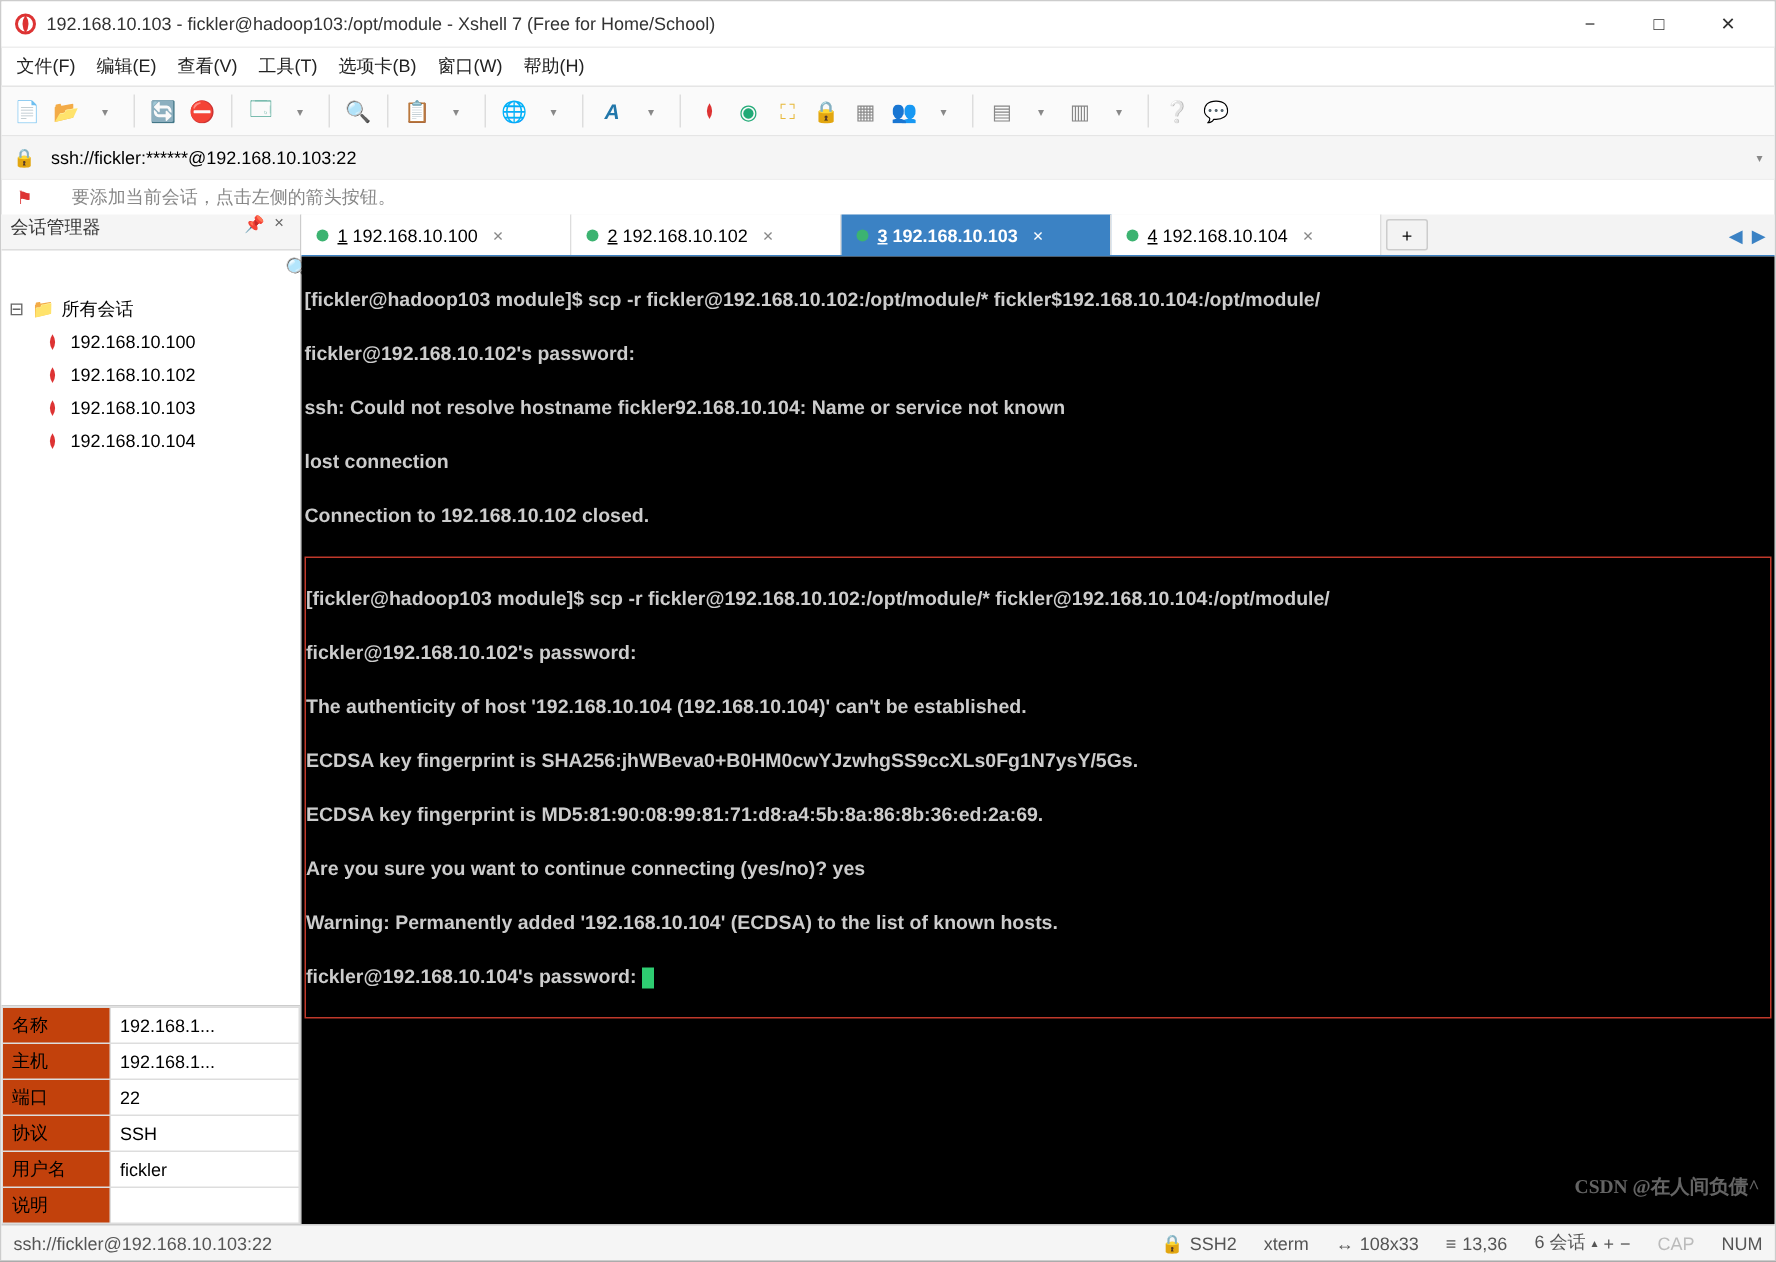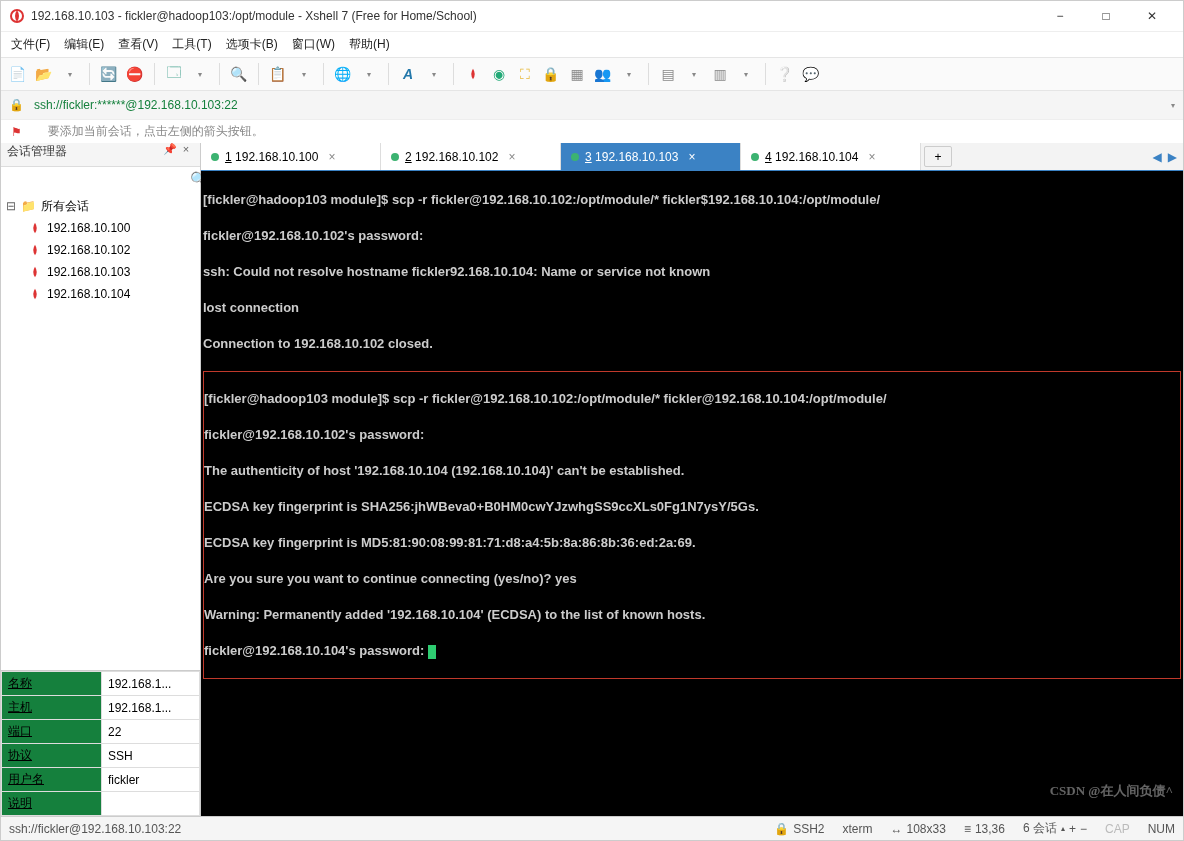--- a/index.html
+++ b/index.html
@@ -10,50 +10,50 @@
 .titlebar .title { flex: 1; font-size: 12px; color: #333; }
 .win-controls { display: flex; }
 .win-btn { width: 46px; height: 30px; display: flex; align-items: center; justify-content: center; color: #333; }
 .menubar { height: 26px; display: flex; align-items: center; padding: 0 10px; gap: 14px; border-top:1px solid #eee;}
 .menubar .menu-item { font-size: 12px; color: #222; }
 .toolbar { height: 34px; display: flex; align-items: center; padding: 0 6px; gap: 4px; border-top:1px solid #e5e5e5; border-bottom:1px solid #e5e5e5; background:#fafafa;}
 .tbtn { width: 22px; height: 22px; display: flex; align-items: center; justify-content: center; border-radius:2px; font-size:14px;}
 .tsp { width:1px; height:22px; background:#ddd; margin:0 4px;}
 .addrbar { height: 28px; display:flex; align-items:center; padding:4px 8px; gap:6px; background:#f5f5f5;}
 .addrbar .lock { color:#c9a227; }
-.addrbar .url { flex:1; background:#fff0; color:#15803d; border:none; padding:2px 4px; font-size:12px;}
+.addrbar .url { flex:1; background:#fff0; color:#000000; border:none; padding:2px 4px; font-size:12px;}
 .hintbar { height:24px; display:flex; align-items:center; padding:2px 10px; gap:6px; border-top:1px solid #eee;}
 .hintbar .flag { color:#d33; }
 .hintbar .hint-text { color:#888; font-size:12px;margin-left:20px;}
 .main { flex:1; display:flex; min-height:0;}
 .sidebar { width:200px; border-right:1px solid #ccc; display:flex; flex-direction:column; background:#fff;}
 .sidebar-header { height:24px; display:flex; align-items:flex-start; padding:0 6px; border-bottom:1px solid #ddd; background:#f5f5f5;}
 .sidebar-header .title { flex:1; font-size:12px; color:#333;}
 .sidebar-header .ctrl { width:16px; text-align:center; color:#666; font-size:11px;}
 .sidebar-search { height:24px; display:flex; align-items:center; padding:2px 4px;}
 .sidebar-search input { flex:1; border:none; height:20px; padding:0 4px;}
 .sidebar-search .s-icon { color:#888; font-size:14px;}
 .tree { flex:1; overflow:auto; padding:4px 2px; font-size:12px;}
 .tree-row { display:flex; align-items:center; height:22px; padding:0 2px; gap:4px;}
 .tree-row .toggle { width:12px; text-align:center; color:#666;}
 .tree-row .ticon { width:16px; display:flex; align-items:center; justify-content:center;}
 .tree-child { padding-left:24px;}
 .props { border-top:1px solid #ccc;}
 .props table { width:100%; border-collapse:collapse;}
 .props td { border:1px solid #ddd; padding:3px 6px; font-size:12px; background:#fff; height:20px;}
-.props td:first-child { width:100px; background:#15803d;text-decoration:underline;}
+.props td:first-child { width:72px; background:#c2410c;}
 .content { flex:1; display:flex; flex-direction:column; min-width:0;}
 .tabs { height:28px; display:flex; align-items:stretch; background:#f3f3f3; border-bottom:1px solid #3b82c4;}
 .tab { display:flex; align-items:center; padding:0 10px; gap:6px; border-right:1px solid #ddd; background:#fff; position:relative; min-width:180px;}
 .tab .dot { width:8px; height:8px; border-radius:50%; background:#3cb371;}
 .tab .lbl { font-size:12px;}
 .tab .x { color:#888; font-size:12px; margin-left:4px;}
 .tab.active { background:#3b82c4; color:#fff;}
 .tab.active .x { color:#fff;}
-.tab.active .lbl { color:#fff; font-weight:normal;text-align:right;}
+.tab.active .lbl { color:#fff; font-weight:bold;text-align:right;}
 .tab-add { width:28px; display:flex; align-items:center; justify-content:center; border:1px solid #ccc; margin:3px; border-radius:2px;}
 .tab-nav { margin-left:auto; display:flex; align-items:center; gap:6px; padding:0 6px; color:#3b82c4;}
 .terminal { flex:1; background:#000; color:#ccc; font-family:"Consolas","Courier New",monospace; font-size:13px; line-height:18px; padding:2px; overflow:hidden; white-space:pre; position:relative;font-weight:bold;}
 .terminal .line { white-space:pre;}
 .highlight-box { border:1px solid #c0392b; padding:0;}
 .cursor { display:inline-block; width:8px; height:14px; background:#2ecc71; vertical-align:middle;}
 .statusbar { height:24px; display:flex; align-items:center; padding:0 8px; gap:18px; border-top:1px solid #ccc; background:#f5f5f5; font-size:12px;}
 .statusbar .sess-url { color:#555;}
 .statusbar .spacer { flex:1;}
 .statusbar .seg { color:#555; display:flex; align-items:center; gap:4px;}

